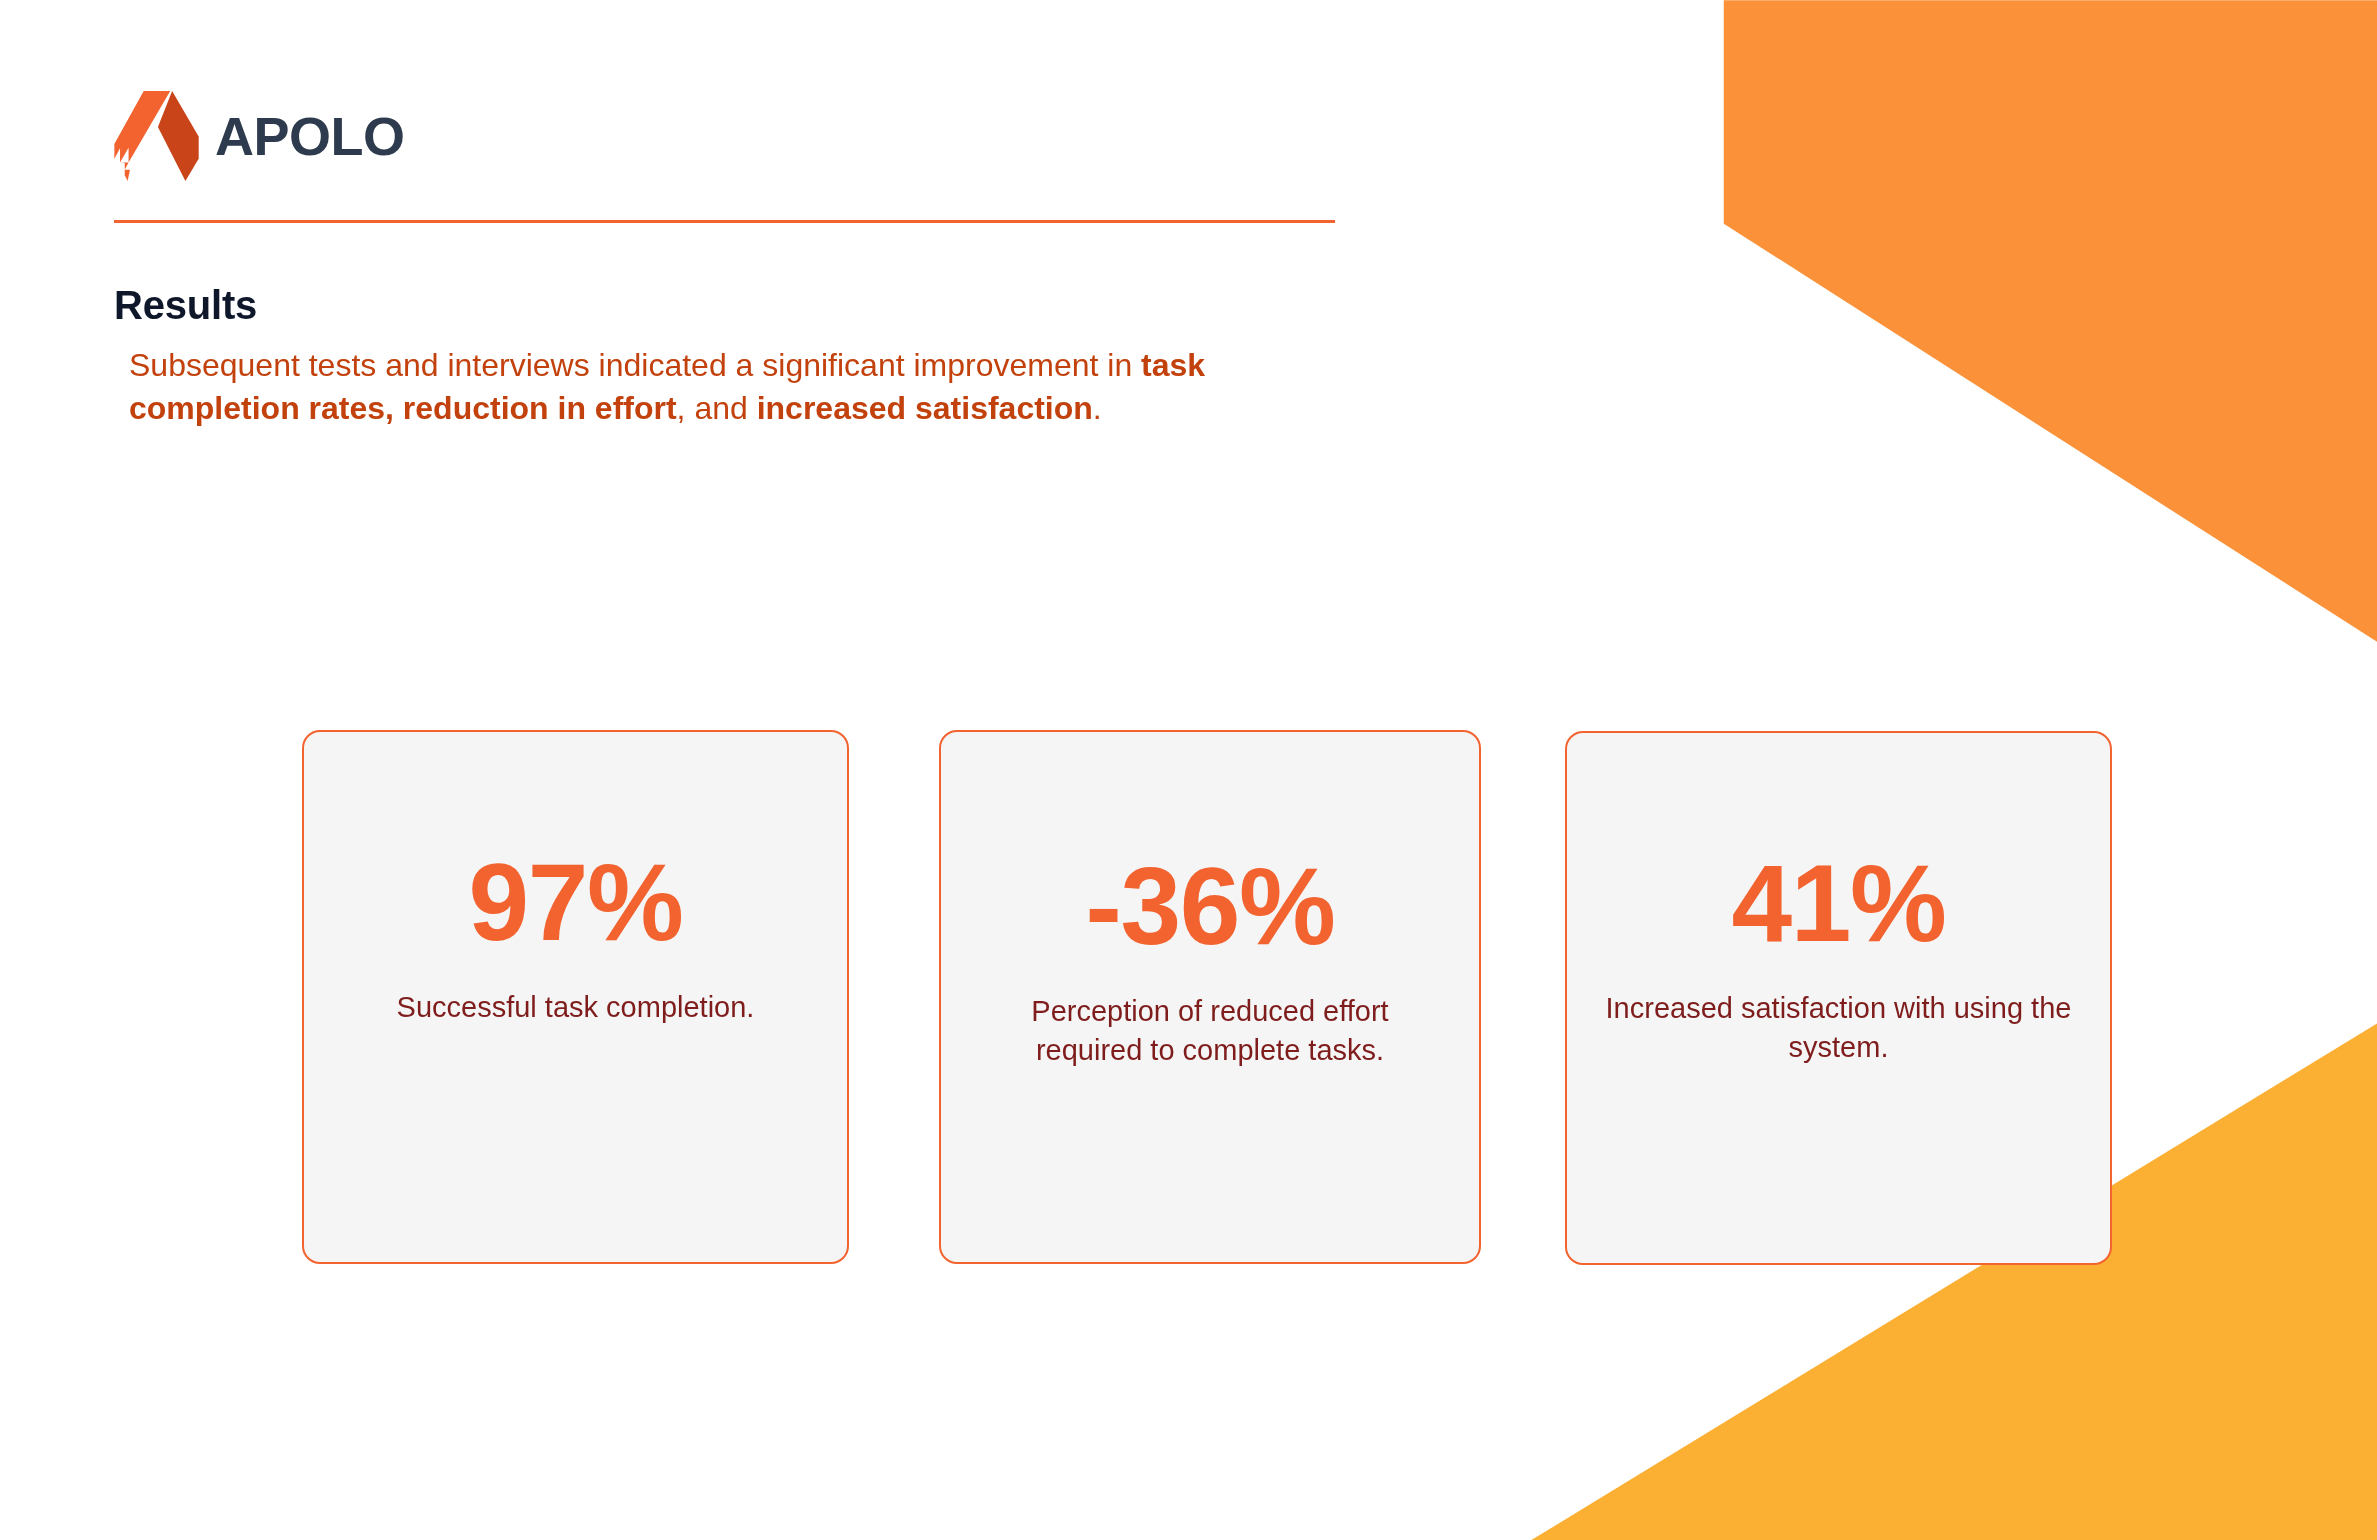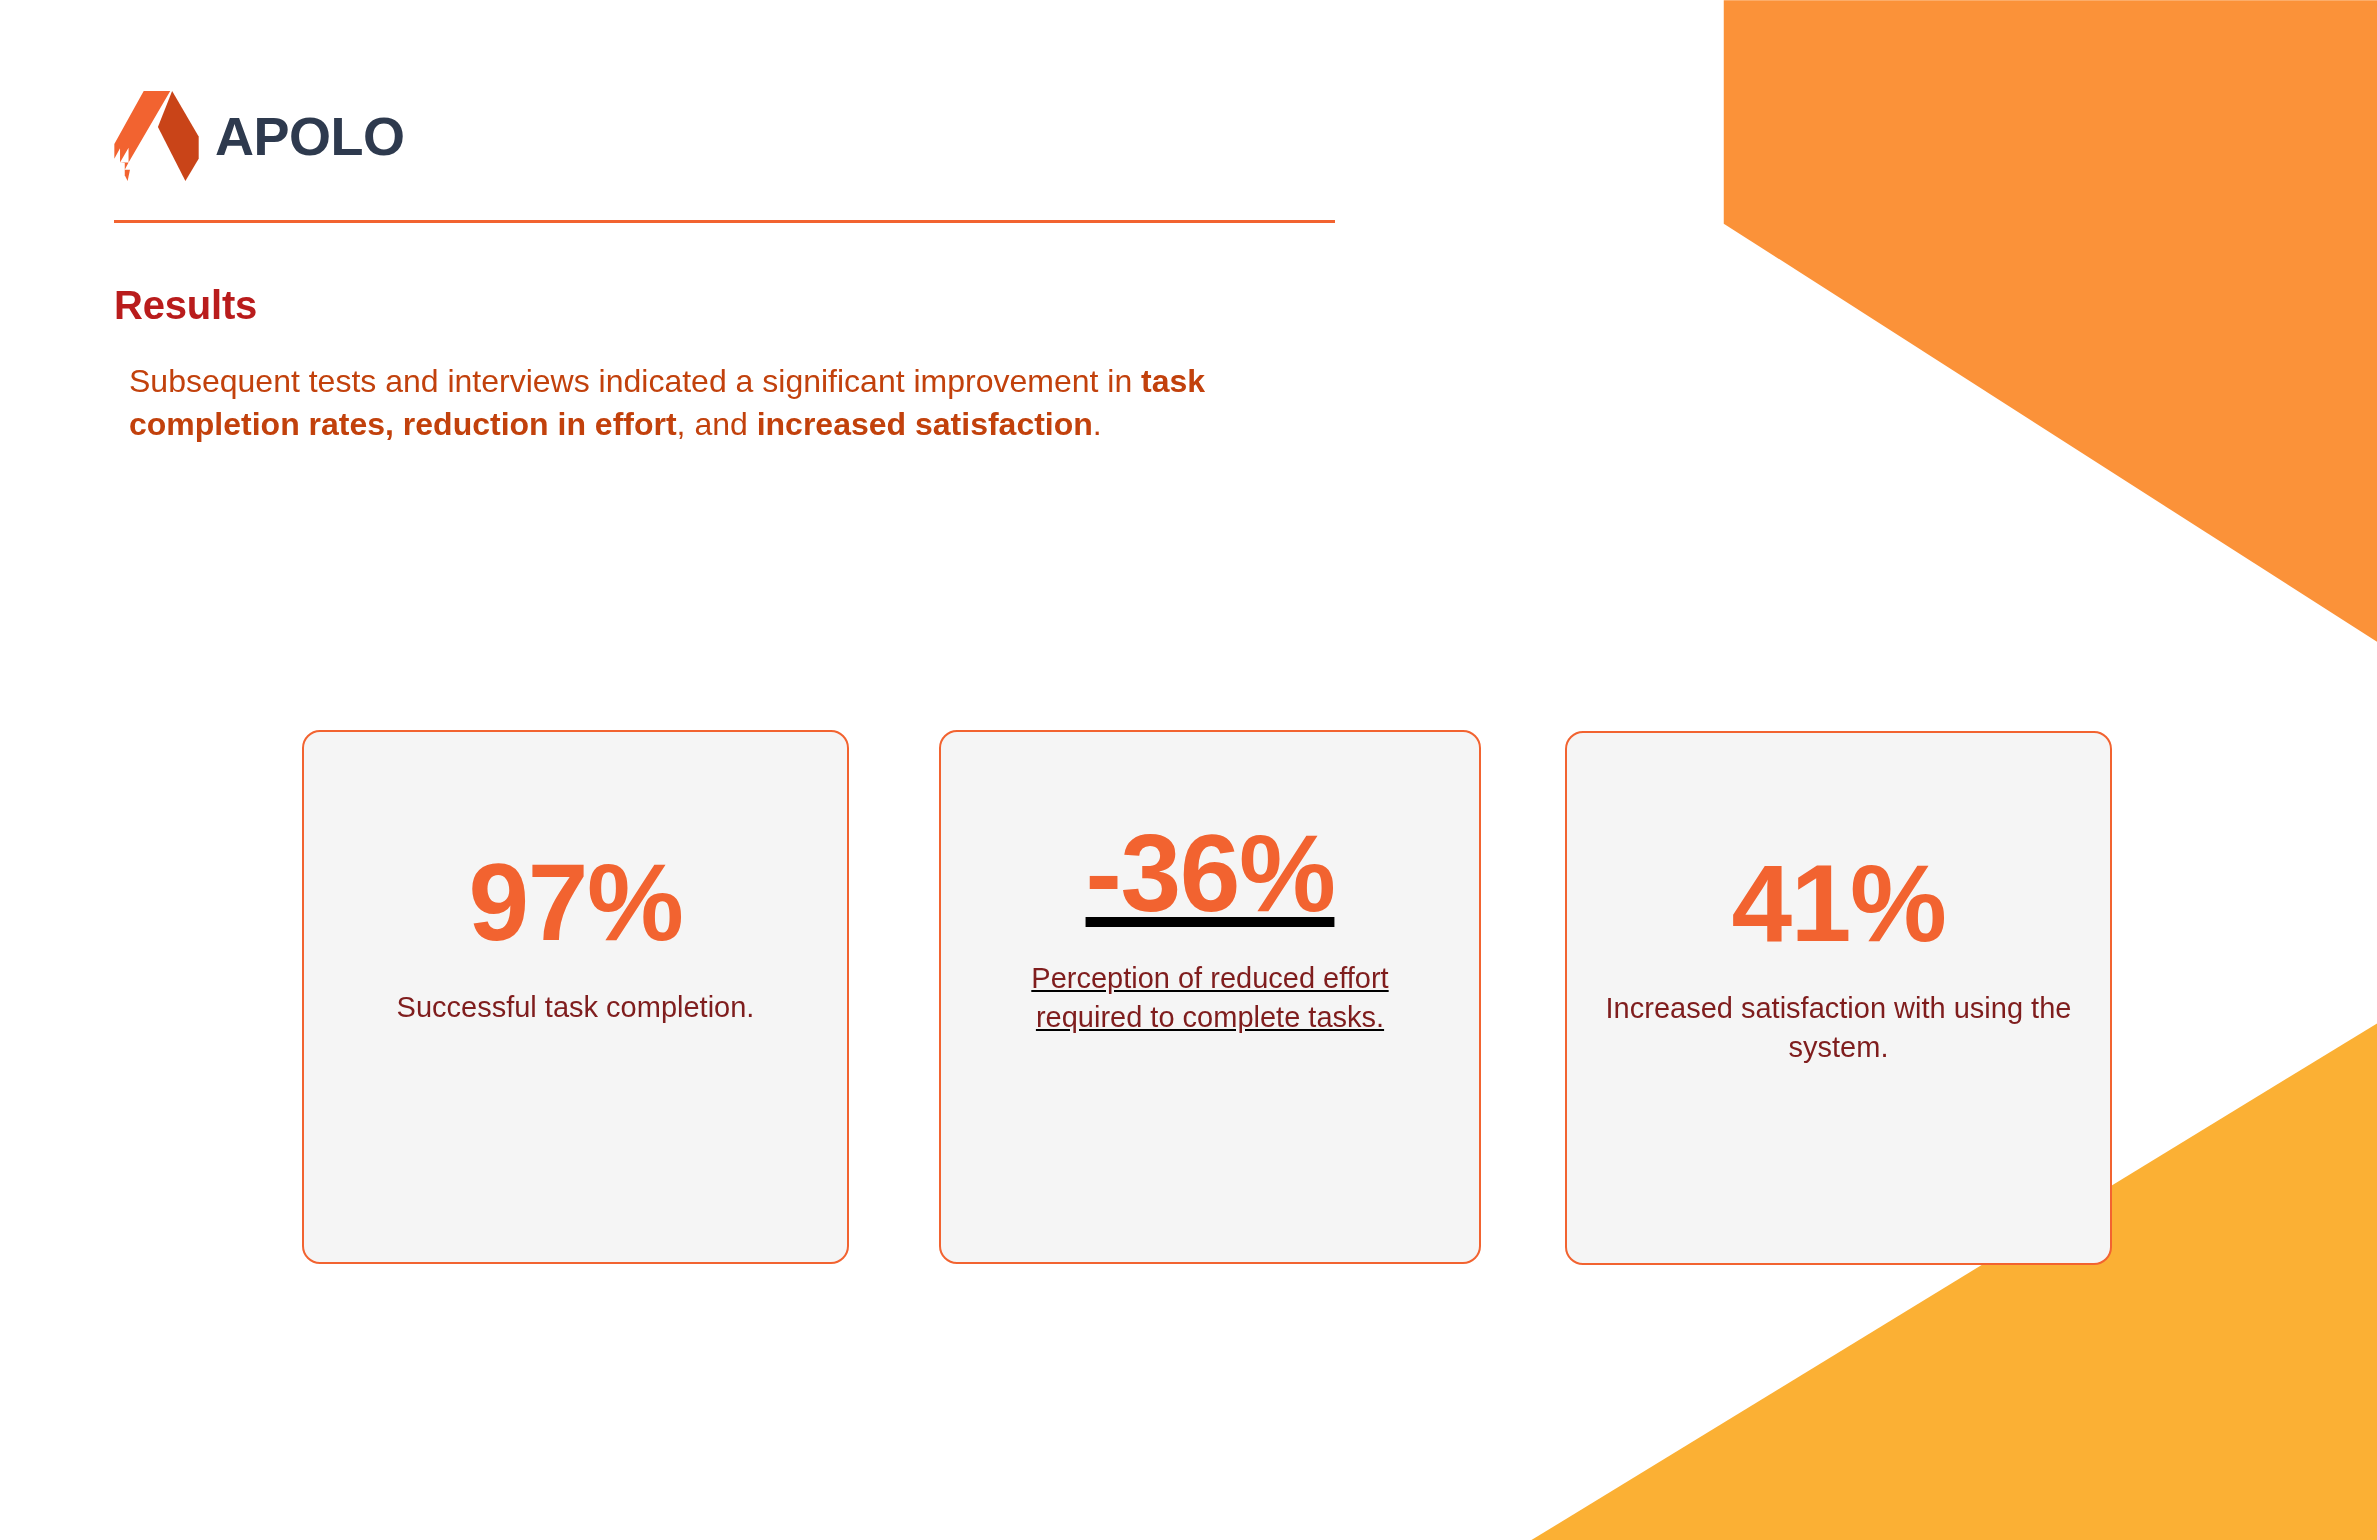--- a/index.html
+++ b/index.html
@@ -71,23 +71,23 @@
   
   .textblock {
     position: absolute;
     left: 114px;
     top: 283px;
     width: 1189px;
   }
   .section-title {
     font-size: 40px;
     font-weight: 700;
-    color: #b91c1c;
+    color: #0f172a;
     line-height: 1.1;
-    margin: 0 0 33px 0;
+    margin: 0 0 17px 0;
     letter-spacing: -0.2px;
   }
   .body-copy {
     font-size: 32px;
     line-height: 1.33;
     color: #c2410c;
     margin: 15px;
     font-weight: 400;
     max-width: 1141px;
   }
@@ -108,21 +108,21 @@
     box-sizing: border-box;
     background: #F5F5F5;
     border: 2.4px solid #F26330;
     border-radius: 18px;
     display: flex;
     flex-direction: column;
     align-items: center;
     justify-content: flex-start;
   }
   .card-1 { width: 547px; height: 534px; padding-top: 116px; margin-right: 90px; }
-  .card-2 { width: 542px; height: 534px; padding-top: 87px; margin-right: 84px; text-decoration: underline; }
+  .card-2 { width: 542px; height: 534px; padding-top: 120px; margin-right: 84px; }
   .card-3 { width: 547px; height: 534px; padding-top: 116px; margin-top: 1px; }
 
   .stat-value {
     font-size: 109px;
     font-weight: 700;
     color: #F26330;
     line-height: 1;
     letter-spacing: -1.4px;
     margin: 0;
     text-align: center;

